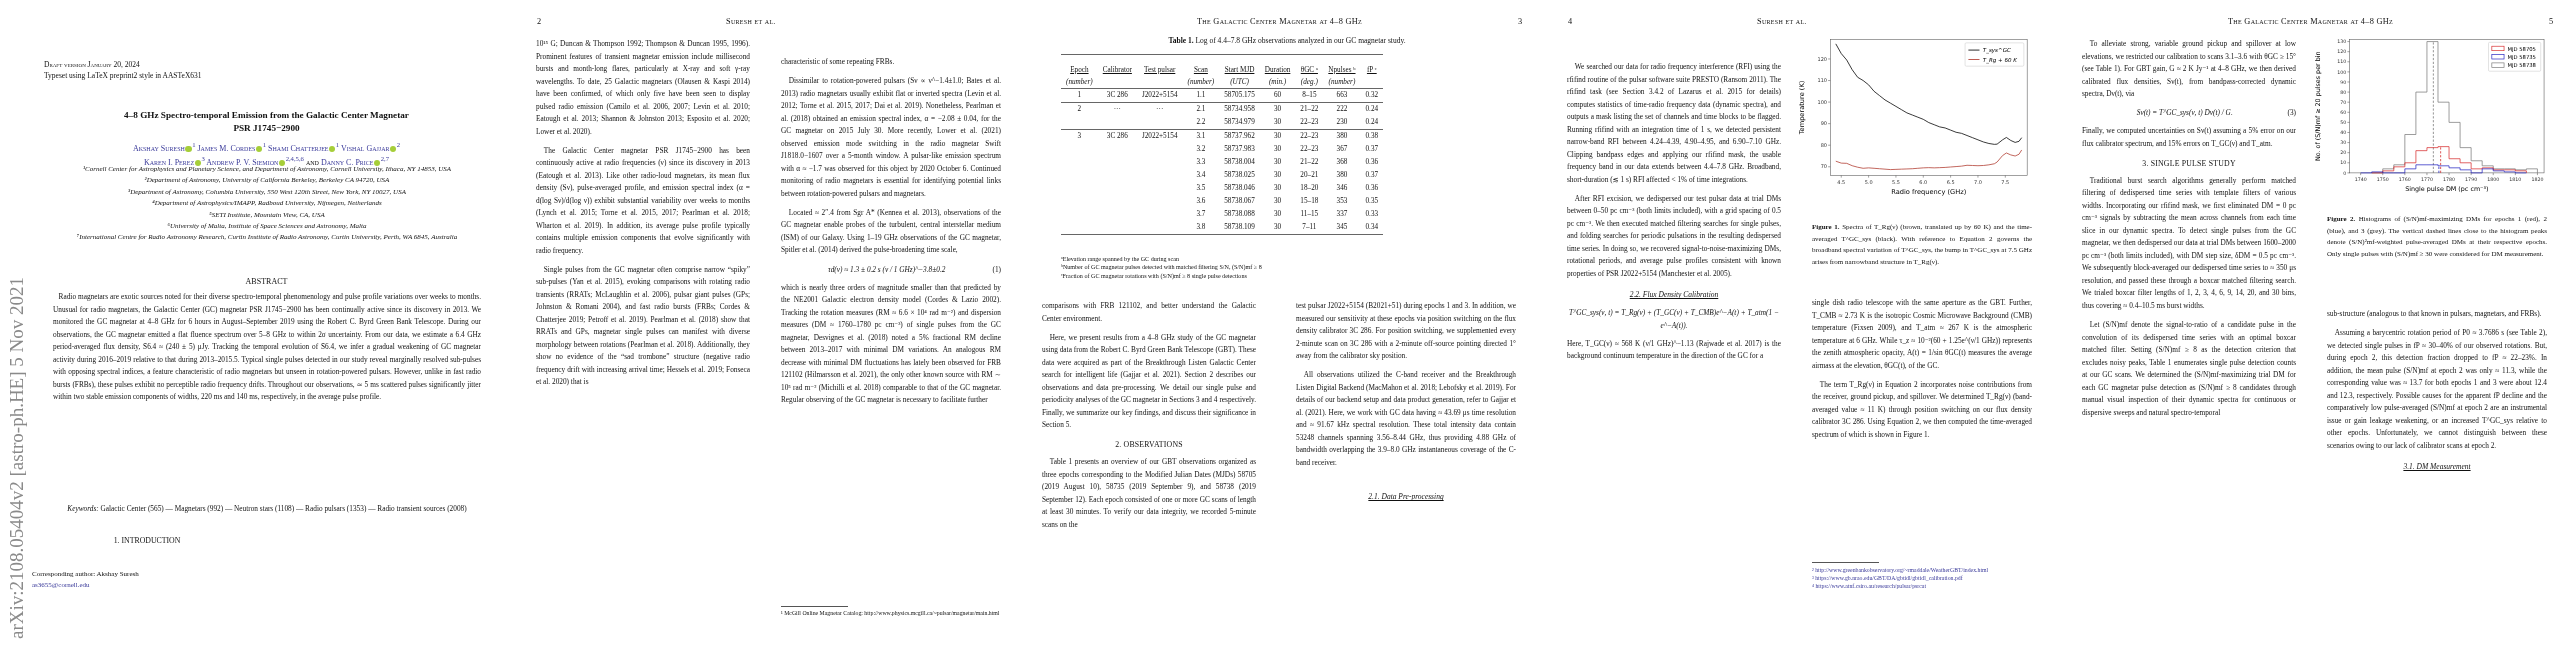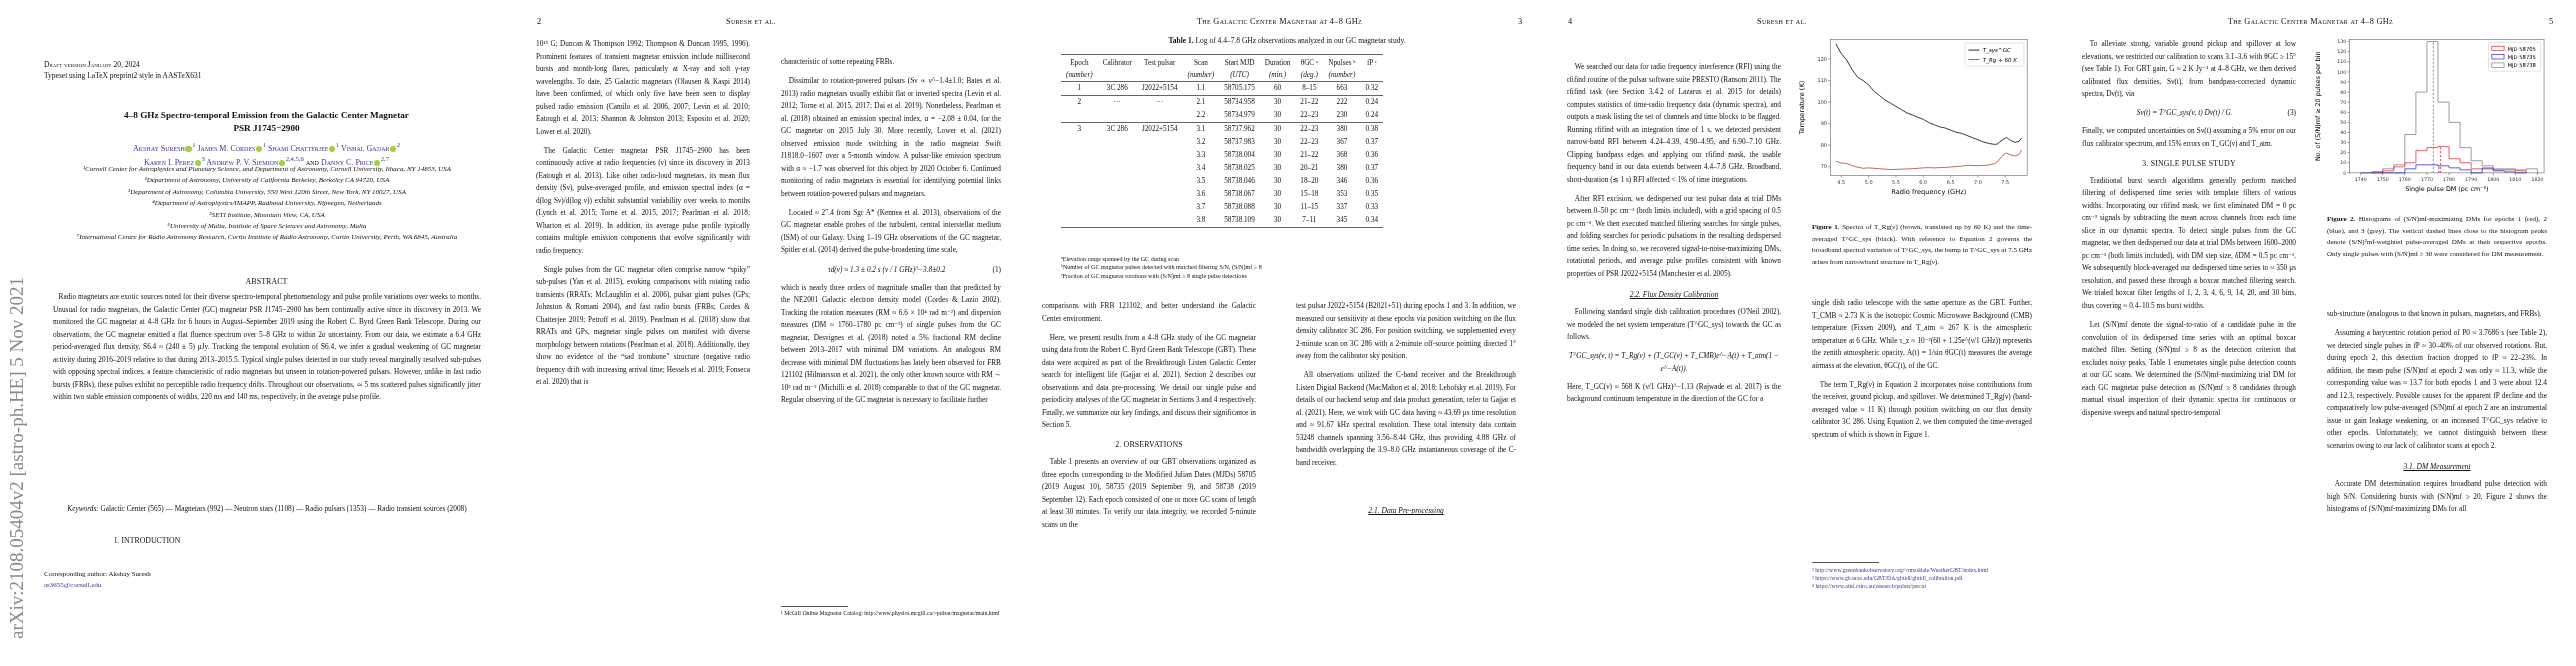--- a/index.html
+++ b/index.html
@@ -25,30 +25,30 @@
   .draft .sc { font-variant:small-caps; }
   .title { position:absolute; left:44px; width:445px; top:109px; text-align:center; font-weight:bold; font-size:9.2px; line-height:12.8px; }
   .authors { position:absolute; left:44px; width:445px; top:140px; text-align:center; font-size:8px; line-height:10.6px; font-variant:small-caps; color:#3a3a9a; }
   .authors .and { color:#111; }
   .orcid { display:inline-block; width:6.1px; height:6.1px; border-radius:50%; background:#a6ce39; vertical-align:middle; margin:0 0.6px; }
   .affils { position:absolute; left:31px; width:472px; top:164px; text-align:center; font-size:7px; line-height:11.4px; font-style:italic; }
   .abs-title { position:absolute; left:44px; width:445px; top:277px; text-align:center; font-size:8px; }
   .abstract { position:absolute; left:53px; width:428px; top:291px; font-size:7.3px; line-height:12.5px; text-align:justify; text-indent:5.6px; }
   .keywords { position:absolute; left:53px; width:428px; top:503px; font-size:7.3px; line-height:12.5px; text-align:center; }
   .intro-h { position:absolute; left:44px; width:206px; top:536px; text-align:center; font-size:7.8px; }
-  .corresp { position:absolute; left:32px; top:569px; font-size:7px; line-height:10.6px;margin-left:12px; }
+  .corresp { position:absolute; left:32px; top:569px; font-size:7px; line-height:10.6px; }
   .corresp a { color:#3a3a9a; text-decoration:none; }
   .intro-r { position:absolute; left:285px; width:206px; top:538px; }
 
   
   .tbl-cap { position:absolute; left:21px; width:472px; top:36px; text-align:center; font-size:7.5px; }
   table.log { position:absolute; left:31px; top:54px; border-collapse:collapse; font-size:7.2px; }
   table.log th { font-weight:normal; padding:0.6px 5px; line-height:10.6px; }
   table.log td { text-align:center; padding:0 5px; line-height:13px; }
-  table.log thead tr:first-child th { border-top:1.7px double #666; padding-top:3px; }
+  table.log thead tr:first-child th { border-top:1.7px double #666; padding-top:10px;text-decoration:underline; }
   table.log thead tr:last-child th { border-bottom:0.6px solid #666;font-style:italic; }
   table.log tr.grp td { border-top:0.6px solid #666; }
   table.log tbody tr:last-child td { border-bottom:0.6px solid #666; }
   .tnotes { position:absolute; left:31px; top:255px; font-size:6.1px; line-height:8.3px; }
 
   
   .figure { position:absolute; }
   .figcap { position:absolute; font-size:7px; line-height:11.7px; text-align:justify; }
   .figcap b { font-weight:bold; }
   svg text { font-family:"DejaVu Sans", sans-serif; }
@@ -286,32 +286,31 @@
   </div>
   <div class="col" style="left:12px; top:300px; width:214px;">
     <p class="noind">comparisons with FRB 121102, and better understand the Galactic Center environment.</p>
     <p>Here, we present results from a 4–8 GHz study of the GC magnetar using data from the Robert C. Byrd Green Bank Telescope (GBT). These data were acquired as part of the Breakthrough Listen Galactic Center search for intelligent life (Gajjar et al. 2021). Section 2 describes our observations and data pre-processing. We detail our single pulse and periodicity analyses of the GC magnetar in Sections 3 and 4 respectively. Finally, we summarize our key findings, and discuss their significance in Section 5.</p>
     <div class="sec">2. OBSERVATIONS</div>
     <p>Table 1 presents an overview of our GBT observations organized as three epochs corresponding to the Modified Julian Dates (MJDs) 58705 (2019 August 10), 58735 (2019 September 9), and 58738 (2019 September 12). Each epoch consisted of one or more GC scans of length at least 30 minutes. To verify our data integrity, we recorded 5-minute scans on the</p>
   </div>
   <div class="col" style="left:266px; top:300px; width:220px;">
     <p class="noind">test pulsar J2022+5154 (B2021+51) during epochs 1 and 3. In addition, we measured our sensitivity at these epochs via position switching on the flux density calibrator 3C 286. For position switching, we supplemented every 2-minute scan on 3C 286 with a 2-minute off-source pointing directed 1° away from the calibrator sky position.</p>
     <p>All observations utilized the C-band receiver and the Breakthrough Listen Digital Backend (MacMahon et al. 2018; Lebofsky et al. 2019). For details of our backend setup and data product generation, refer to Gajjar et al. (2021). Here, we work with GC data having ≈ 43.69 μs time resolution and ≈ 91.67 kHz spectral resolution. These total intensity data contain 53248 channels spanning 3.56–8.44 GHz, thus providing 4.88 GHz of bandwidth overlapping the 3.9–8.0 GHz instantaneous coverage of the C-band receiver.</p>
-    <div class="subsec" style="margin-top:36px">2.1. Data Pre-processing</div>
+    <div class="subsec" style="margin-top:22px">2.1. Data Pre-processing</div>
   </div>
 </div>
 
 <div class="page p4">
   <div class="pagenum" style="left:22px">4</div>
   <div class="runhead" style="left:211px">Suresh et al.</div>
   <div class="col" style="left:21px; top:38px; width:214px;margin-top:23px;">
     <p>We searched our data for radio frequency interference (RFI) using the rfifind routine of the pulsar software suite PRESTO (Ransom 2011). The rfifind task (see Section 3.4.2 of Lazarus et al. 2015 for details) computes statistics of time-radio frequency data (dynamic spectra), and outputs a mask listing the set of channels and time blocks to be flagged. Running rfifind with an integration time of 1 s, we detected persistent narrow-band RFI between 4.24–4.39, 4.90–4.95, and 6.90–7.10 GHz. Clipping bandpass edges and applying our rfifind mask, the usable frequency band in our data extends between 4.4–7.8 GHz. Broadband, short-duration (≲ 1 s) RFI affected &lt; 1% of time integrations.</p>
     <p>After RFI excision, we dedispersed our test pulsar data at trial DMs between 0–50 pc cm⁻³ (both limits included), with a grid spacing of 0.5 pc cm⁻³. We then executed matched filtering searches for single pulses, and folding searches for periodic pulsations in the resulting dedispersed time series. In doing so, we recovered signal-to-noise-maximizing DMs, rotational periods, and average pulse profiles consistent with known properties of PSR J2022+5154 (Manchester et al. 2005).</p>
     <div class="subsec">2.2. Flux Density Calibration</div>
-    <p>Following standard single dish calibration procedures (O'Neil 2002), we modeled the net system temperature (T^GC_sys) towards the GC as follows.</p>
     <div class="eq">T^GC_sys(ν, t) = T_Rg(ν) + (T_GC(ν) + T_CMB)e^−A(t) + T_atm(1 − e^−A(t)).</div>
     <p class="noind">Here, T_GC(ν) ≈ 568 K (ν/1 GHz)^−1.13 (Rajwade et al. 2017) is the background continuum temperature in the direction of the GC for a</p>
   </div>
   <div class="figure" style="left:245px; top:34px;">
     <svg id="fig1" width="245" height="183" viewBox="0 0 440 330">
         <rect x="70" y="10" width="355" height="245" fill="none" stroke="#555" stroke-width="1"></rect>
         <line x1="89.72222222222223" x2="89.72222222222223" y1="255" y2="259" stroke="#555"></line>
         <text x="89.72222222222223" y="271" font-size="9" text-anchor="middle" fill="#333">4.5</text>
         <line x1="139.02777777777777" x2="139.02777777777777" y1="255" y2="259" stroke="#555"></line>
         <text x="139.02777777777777" y="271" font-size="9" text-anchor="middle" fill="#333">5.0</text>
@@ -445,16 +444,15 @@
       </svg>
   </div>
   <div class="figcap" style="left:266px; top:214px; width:220px;">
     <b>Figure 2.</b>
     <span>Histograms of (S/N)mf-maximizing DMs for epochs 1 (red), 2 (blue), and 3 (grey). The vertical dashed lines close to the histogram peaks denote (S/N)²mf-weighted pulse-averaged DMs at their respective epochs. Only single pulses with (S/N)mf ≥ 30 were considered for DM measurement.</span>
   </div>
   <div class="col" style="left:266px; top:308px; width:220px;">
     <p class="noind">sub-structure (analogous to that known in pulsars, magnetars, and FRBs).</p>
     <p>Assuming a barycentric rotation period of P0 ≈ 3.7686 s (see Table 2), we detected single pulses in fP ≈ 30–40% of our observed rotations. But, during epoch 2, this detection fraction dropped to fP ≈ 22–23%. In addition, the mean pulse (S/N)mf at epoch 2 was only ≈ 11.3, while the corresponding value was ≈ 13.7 for both epochs 1 and 3 were about 12.4 and 12.3, respectively. Possible causes for the apparent fP decline and the comparatively low pulse-averaged (S/N)mf at epoch 2 are an instrumental issue or gain leakage weakening, or an increased T^GC_sys relative to other epochs. Unfortunately, we cannot distinguish between these scenarios owing to our lack of calibrator scans at epoch 2.</p>
     <div class="subsec">3.1. DM Measurement</div>
-    <p>Accurate DM determination requires broadband pulse detection with high S/N. Considering bursts with (S/N)mf ≥ 20, Figure 2 shows the histograms of (S/N)mf-maximizing DMs for all</p>
   </div>
 </div>
 
 
 </body></html>

